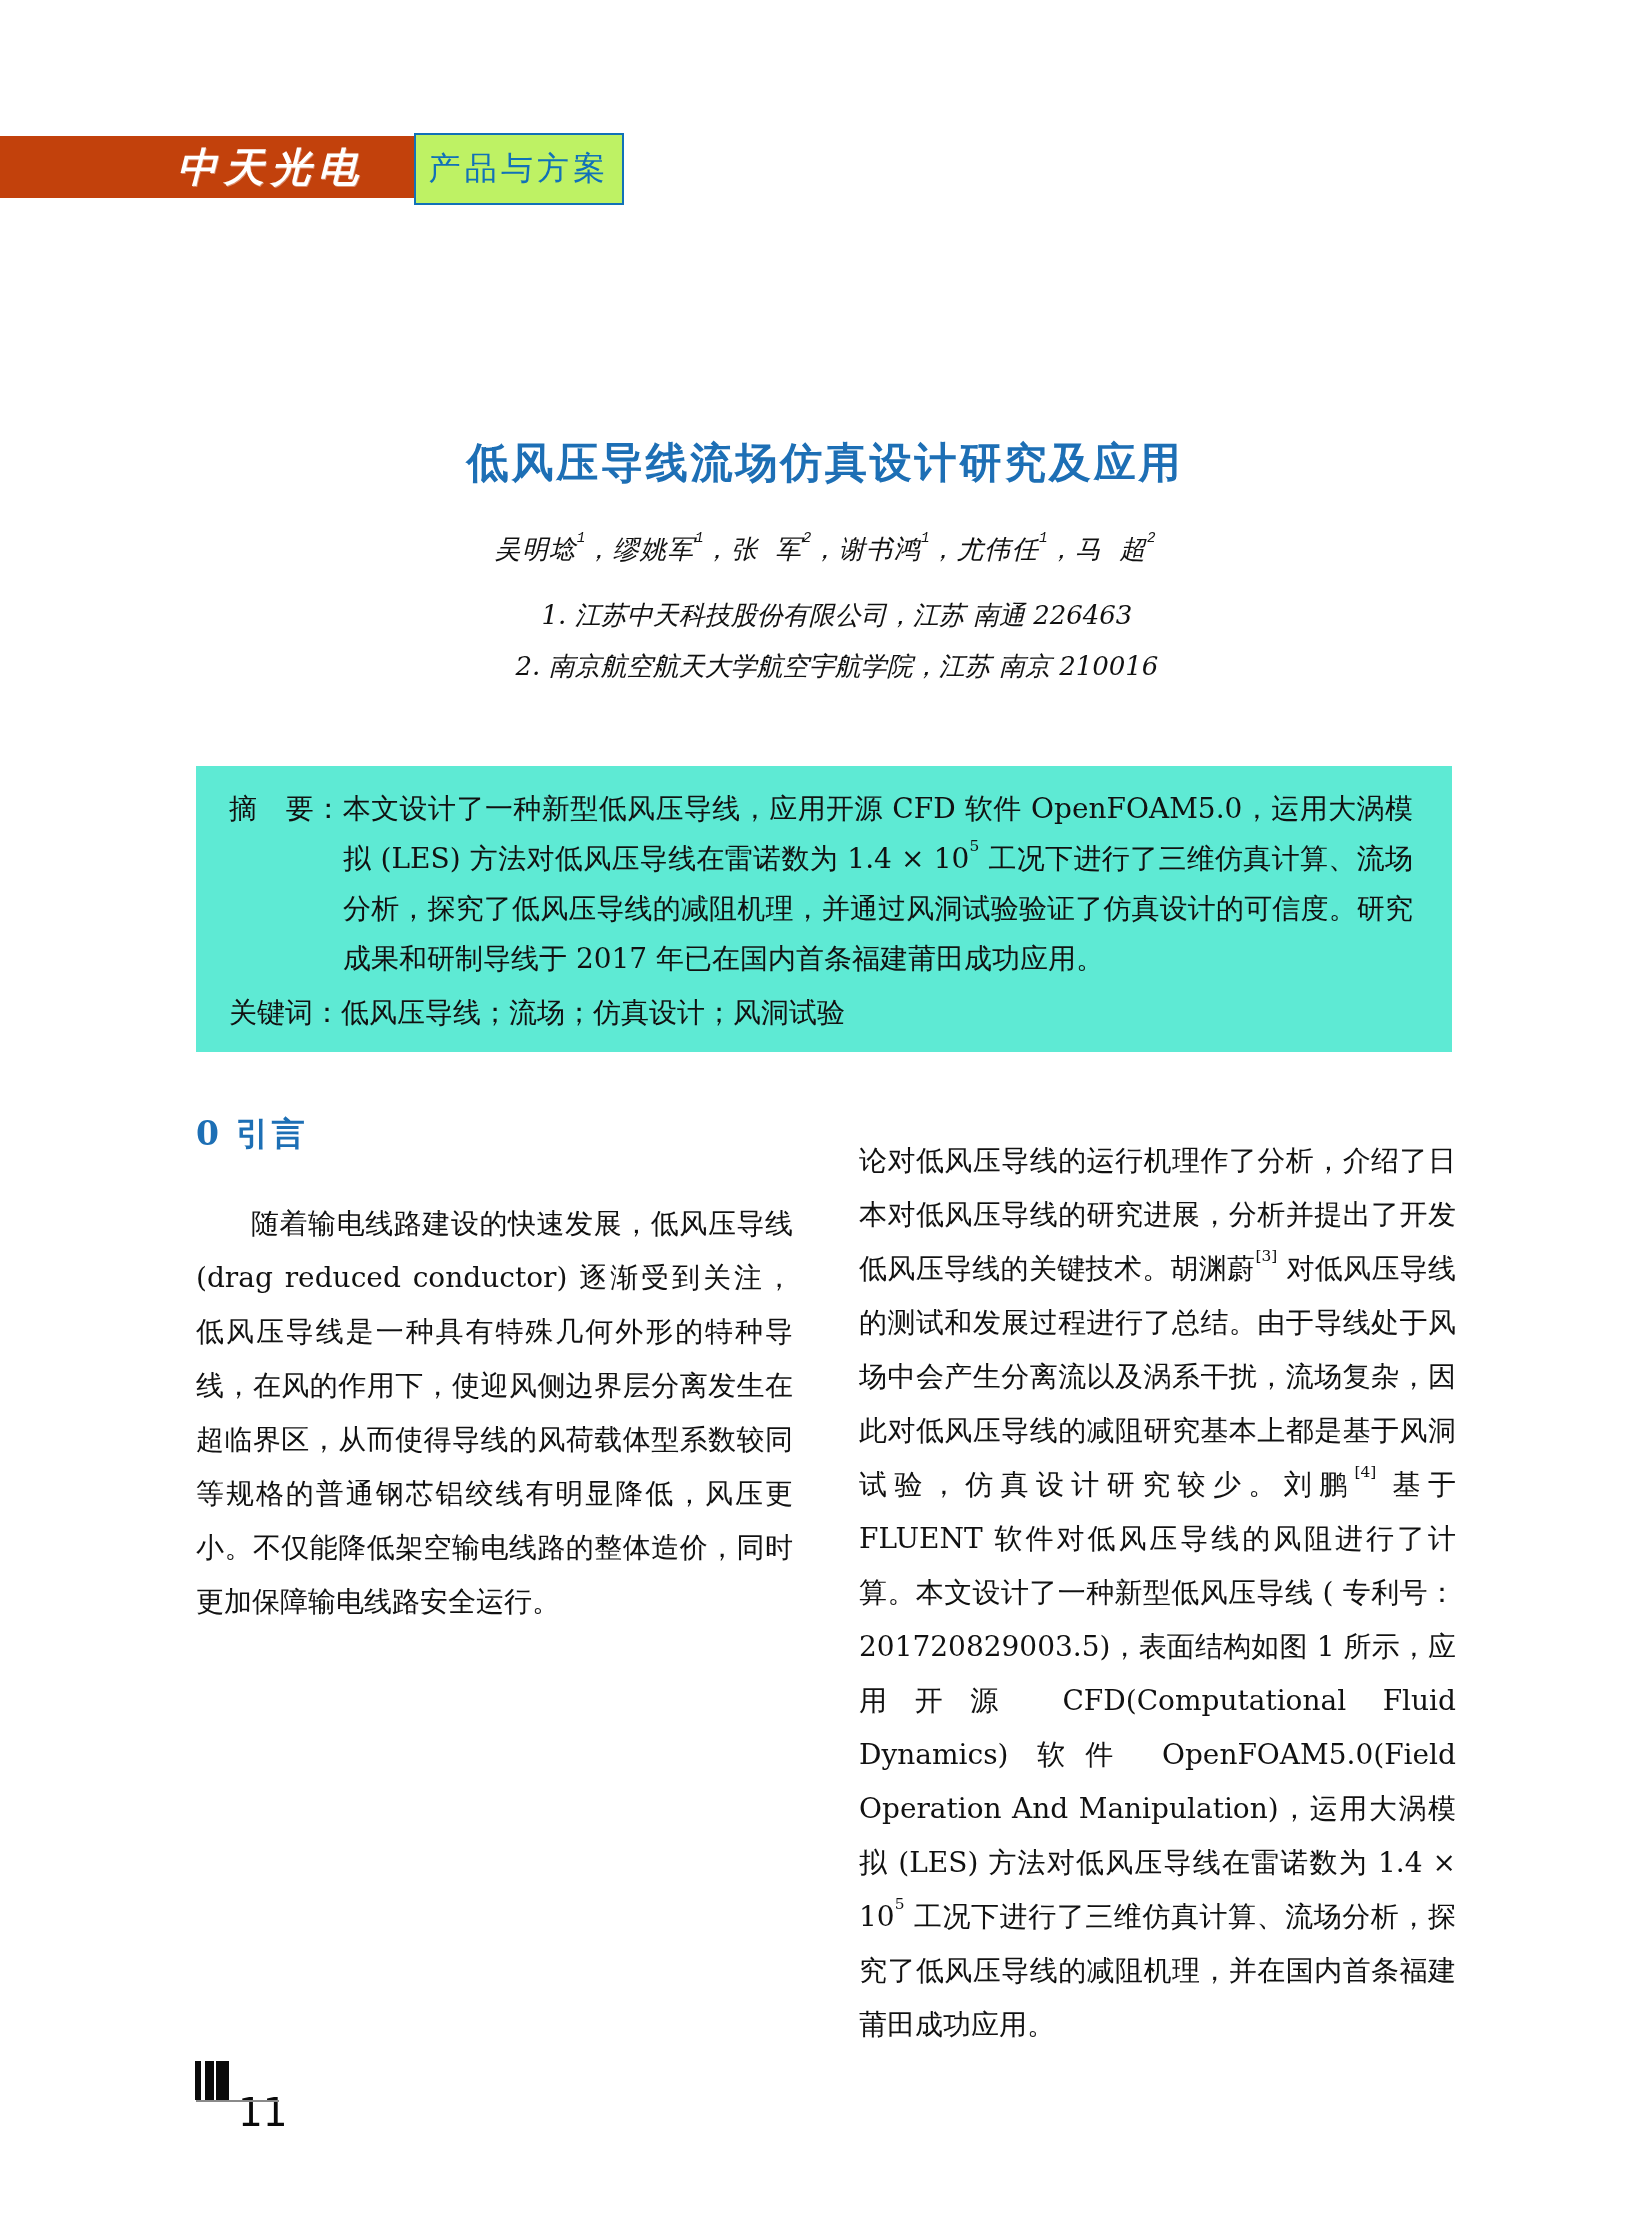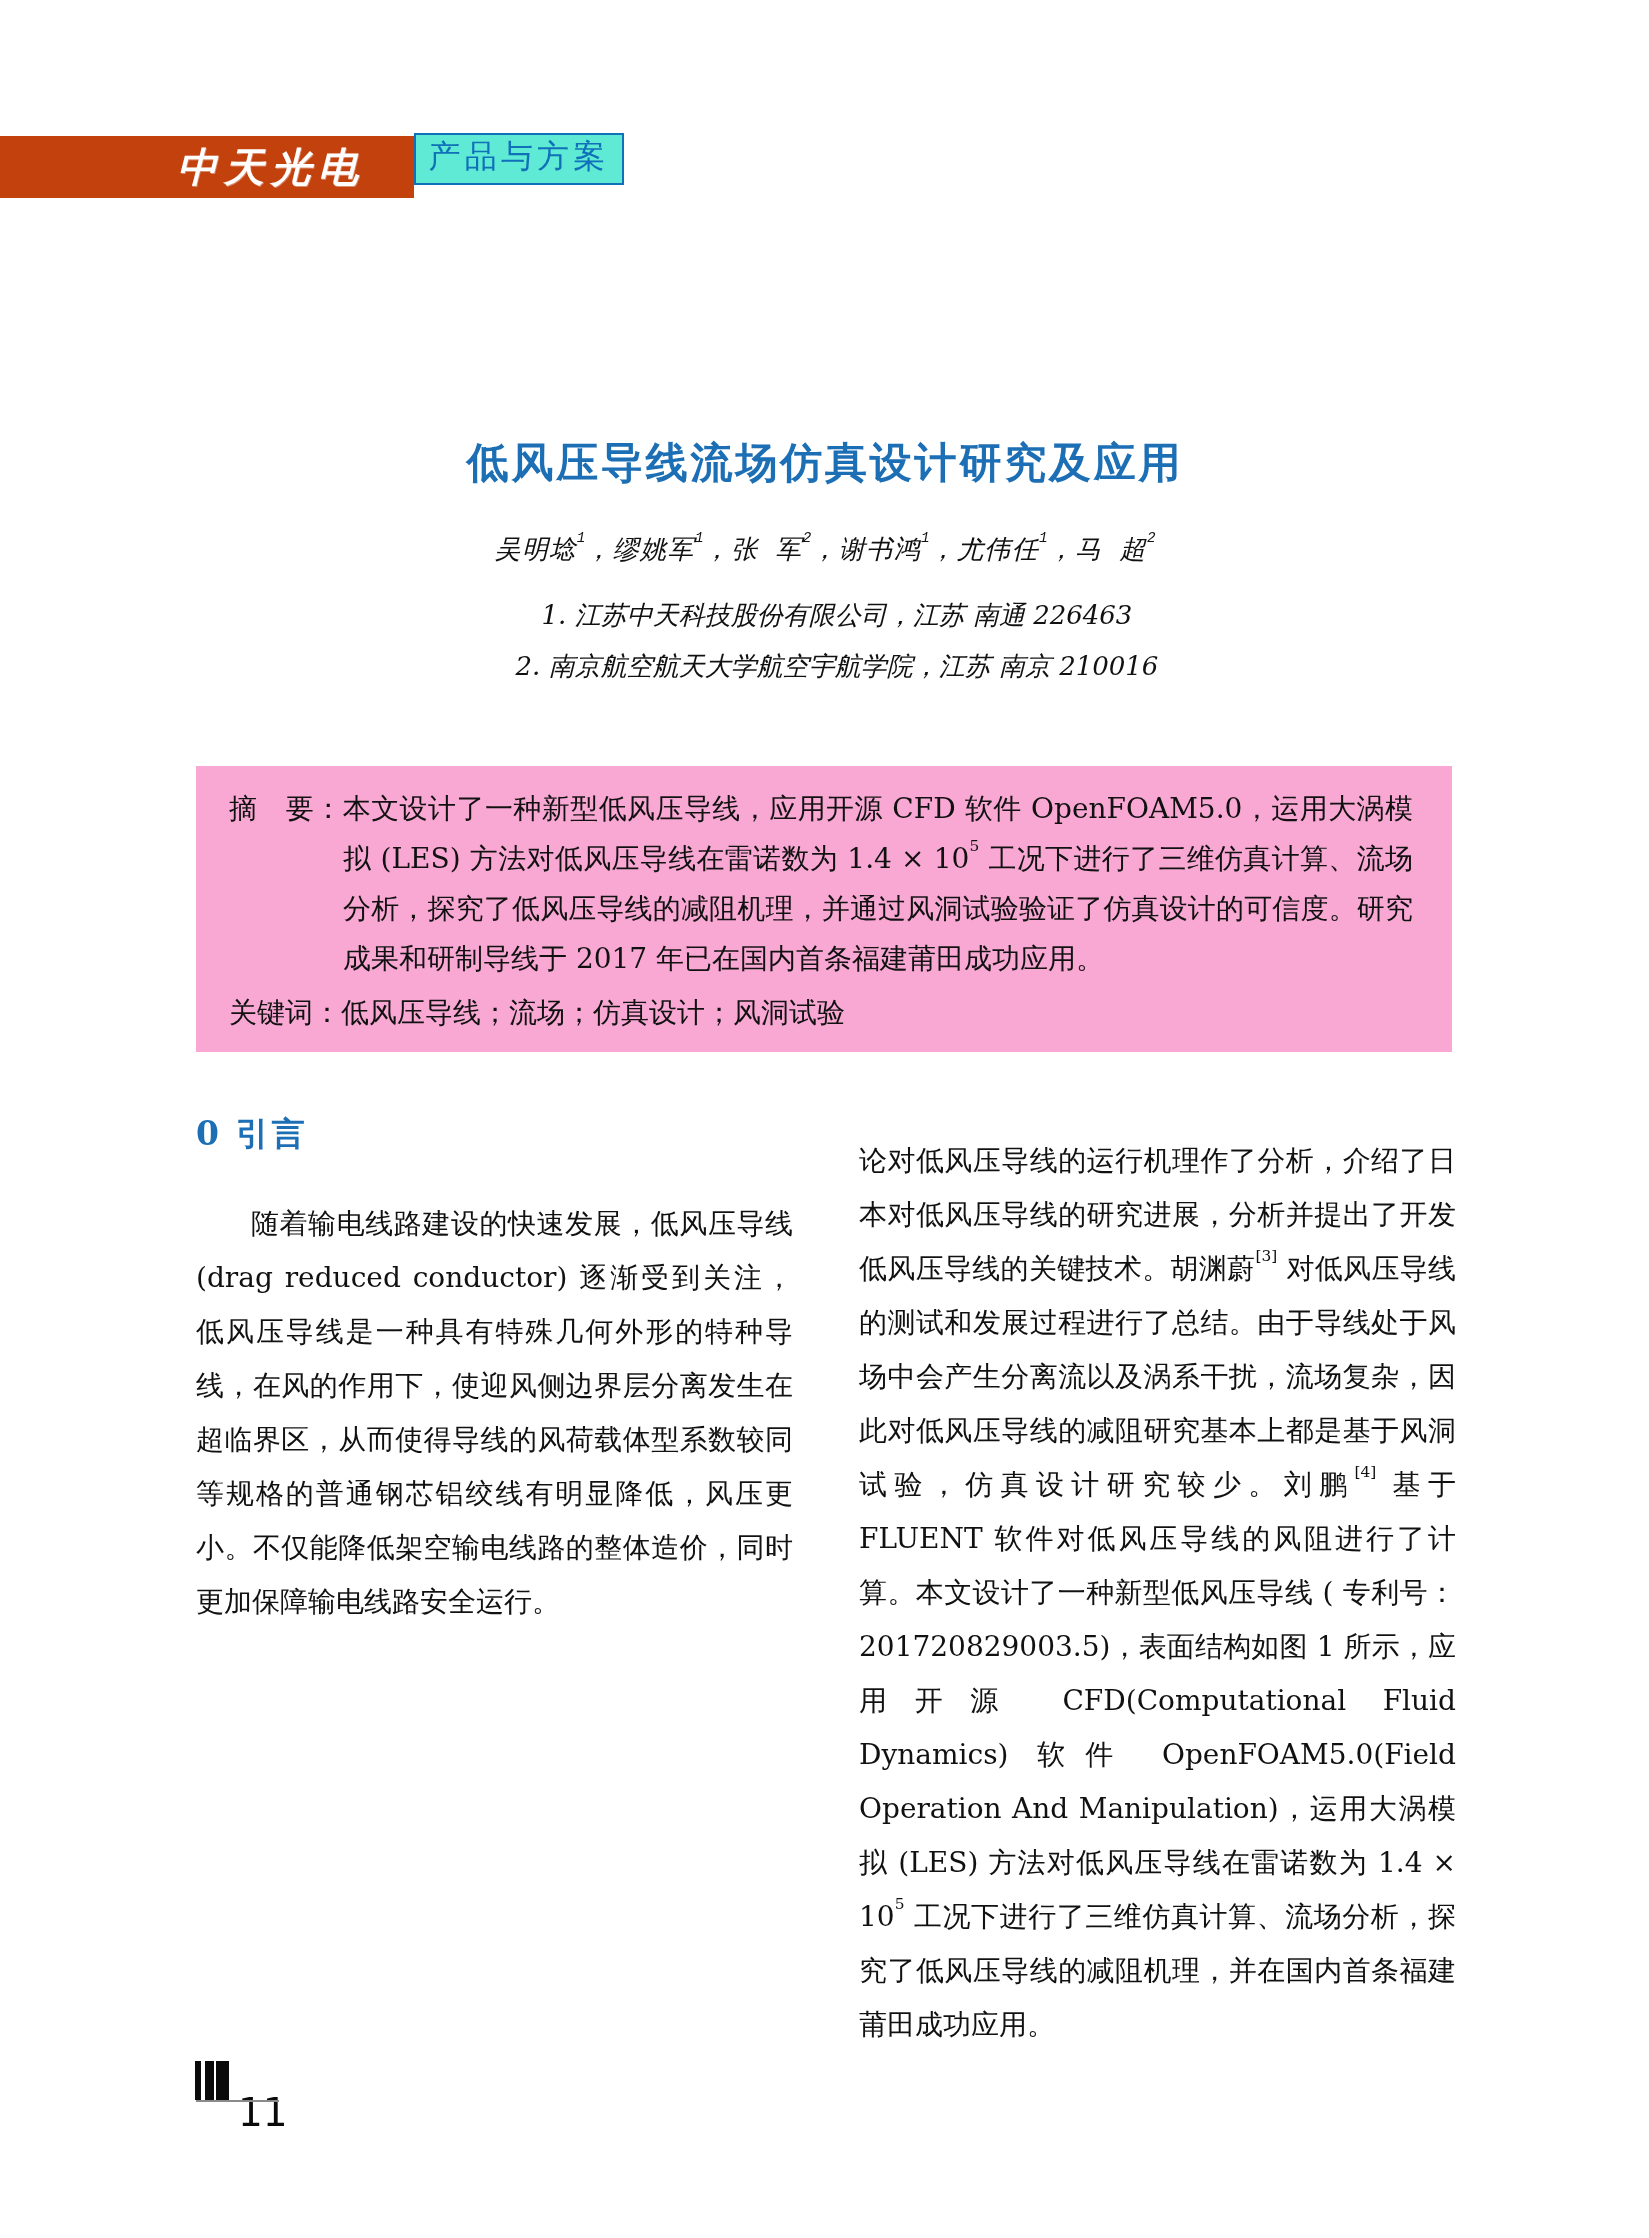--- a/index.html
+++ b/index.html
@@ -14,23 +14,23 @@
     position:absolute;left:0;top:136px;width:414px;height:62px;
     background:#c2410c;display:flex;align-items:center;justify-content:flex-end;
     padding-right:49px;box-sizing:border-box;
   }
   .brand-logo{
     color:#ffffff;font-size:40px;font-weight:bold;font-style:italic;
     letter-spacing:7px;white-space:nowrap;
     text-shadow:0.7px 0.7px 0 rgba(255,255,255,.4);
   }
   .header-tab{
-    position:absolute;left:414px;top:133px;width:210px;height:52px;
-    background:#5eead4;border:2.1px solid #1171b8;box-sizing:border-box;
-    display:flex;justify-content:center;
+    position:absolute;left:414px;top:133px;width:210px;height:72px;
+    background:#bef264;border:2.1px solid #1171b8;box-sizing:border-box;
+    display:flex;align-items:center;justify-content:center;
   }
   .tab-label{
     color:#1171b8;font-size:32px;letter-spacing:4.2px;white-space:nowrap;
     font-family:"DejaVu Sans","Liberation Sans",sans-serif;
   }
 
   
   .page-title{
     position:absolute;left:0;top:407px;width:100%;text-align:center;
     font-size:42px;font-weight:bold;color:#1d6fb5;letter-spacing:2.8px;
@@ -40,21 +40,21 @@
     font-size:26px;font-style:italic;letter-spacing:1.4px;font-family:Liberation Mono, monospace;
   }
   .affiliations{
     position:absolute;left:12px;top:590px;width:100%;text-align:center;
     font-size:26px;font-style:italic;line-height:51px;
   }
 
   
   .abstract-box{
     position:absolute;left:196px;top:766px;width:1256px;box-sizing:border-box;
-    background:#f9a8d4;padding:18px 39px 14px 33px;
+    background:#5eead4;padding:18px 39px 14px 33px;
     font-size:28px;line-height:50px;text-align:justify;
   }
   .abstract-main{padding-left:114px;text-indent:-114px;margin:0 0 4.2px 0;}
   .abstract-label{letter-spacing:0;}
   .keywords-line{margin:0;}
 
   
   .section-heading{
     font-size:33px;font-weight:bold;color:#1d6fb5;letter-spacing:2.8px;
     margin:0 0 36px 0;

